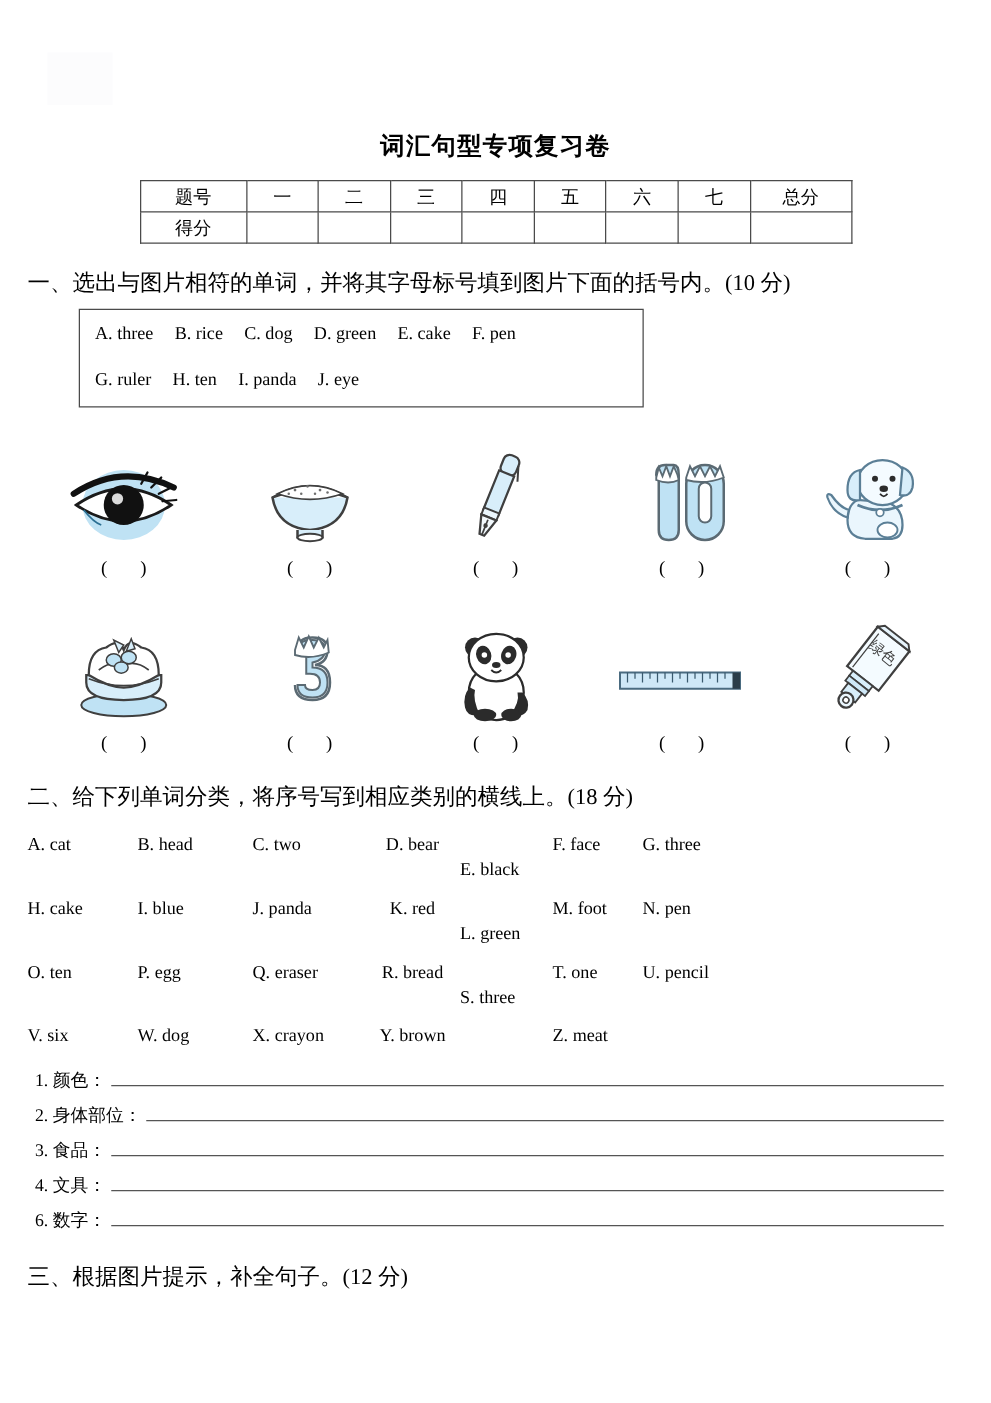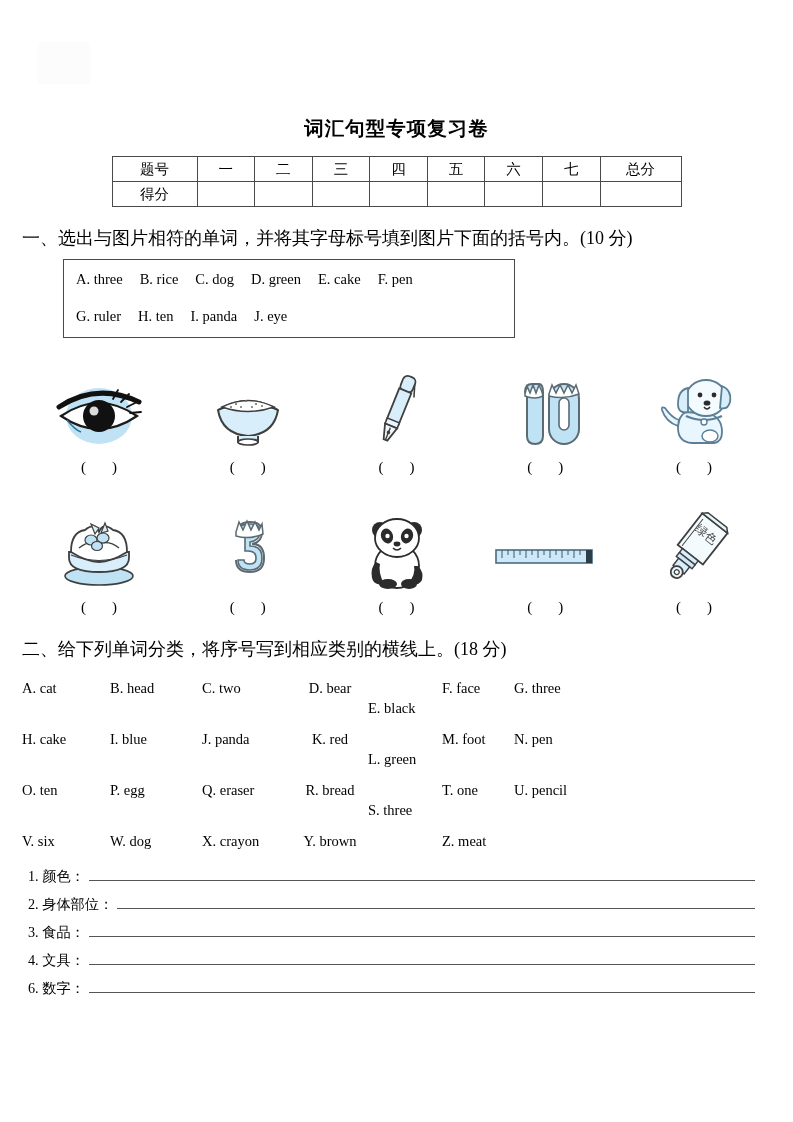--- a/index.html
+++ b/index.html
@@ -38,21 +38,21 @@
     width: 793px;
     padding: 0;
   }
 
   
   .doc-title {
     text-align: center;
     font-size: 19.5px;
     font-weight: bold;
     letter-spacing: 1px;
-    margin: 12px;
+    margin: 0;
     padding-top: 103px;
     font-family: "Liberation Serif", "DejaVu Serif", serif;
   }
 
   
   .score-table-wrap {
     margin-top: 14px;
     display: flex;
     justify-content: center;
   }
@@ -494,15 +494,16 @@
       <div class="cat-row">
         <span class="cat-label">4. 文具：</span>
         <span class="cat-line"></span>
       </div>
       <div class="cat-row">
         <span class="cat-label">6. 数字：</span>
         <span class="cat-line"></span>
       </div>
     </div>
 
+    <p class="section-head sec3-head">三、根据图片提示，补全句子。(12 分)</p>
 
   </div>
 </div>
 
 </body></html>

